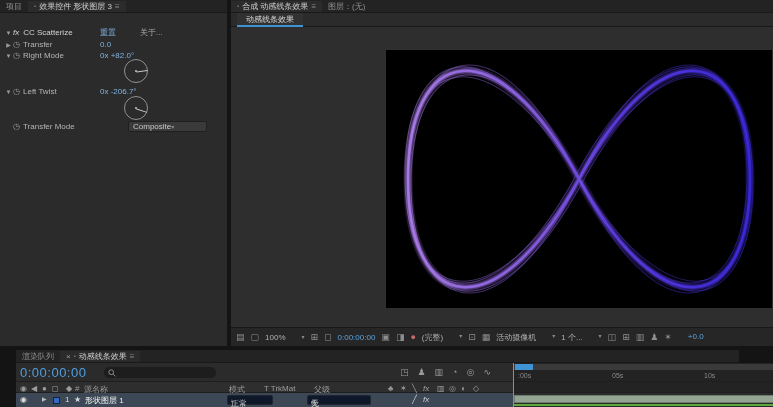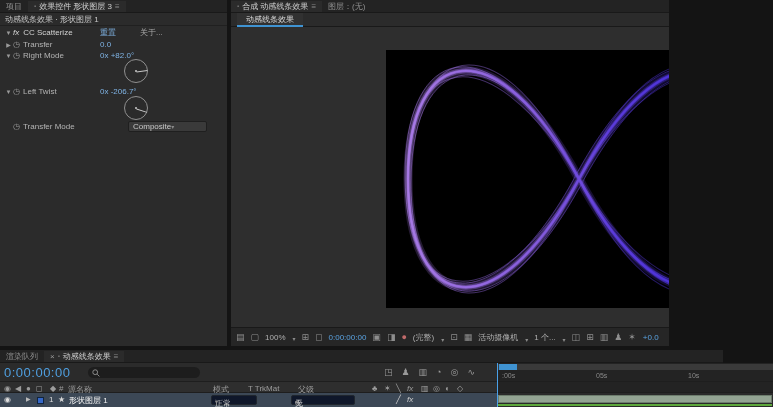--- a/index.html
+++ b/index.html
@@ -26,32 +26,32 @@
 .lnk{position:absolute;color:#7fb3e4}
 .lnk2{position:absolute;color:#a8a8a8}
 .dial{position:absolute;width:24px;height:24px;border:1px solid #909090;border-radius:50%}
 .needle{position:absolute;left:50%;top:1px;width:1px;height:11px;background:#c8c8c8;transform-origin:50% 100%;margin-left:-.5px}
 .n82{transform:rotate(82deg)}
 .n252{transform:rotate(-252deg)}
 .cdot{position:absolute;left:50%;top:50%;width:2px;height:2px;margin:-1px;background:#c8c8c8;border-radius:50%}
 .dd{position:absolute;left:128px;top:0;width:79px;height:11px;background:#3a3a3a;border:1px solid #1f1f1f;border-radius:2px;display:flex;align-items:center;padding:0 4px;color:#c8c8c8}
 .cv{font-size:6px;color:#8a8a8a}
 
-#vw{left:231px;top:0;width:438px;height:346px}
+#vw{left:231px;top:0;width:542px;height:346px}
 .ctabstrip{position:absolute;top:13px;left:0;right:0;height:14px;background:#2b2b2b;border-bottom:1px solid #191919}
 .ctab{position:absolute;left:6px;top:0;height:14px;display:flex;align-items:center;padding:0 9px;color:#dcdcdc;background:#313131;border-bottom:2px solid #3f93d2}
 .varea{position:absolute;top:27px;left:0;right:0;bottom:19px;background:#2e2e2e;overflow:hidden}
 .canvas{position:absolute;left:155px;top:23px;width:386px;height:258px;background:#000}
 .vtb{position:absolute;left:0;right:0;bottom:0;height:19px;background:#262626;border-top:1px solid #191919;display:flex;align-items:center;gap:6px;padding:0 5px;color:#b0b0b0;white-space:nowrap;overflow:hidden}
 .ic{color:#8e8e8e;font-size:9px}
 .icr{color:#c06a6a;font-size:9px}
 .tcb{color:#5aa2e0}
-.sel{display:flex;align-items:flex-end;gap:7px}
-
-#tl{left:0;top:348px;width:723px;height:59px;border-top:2px solid #141414;background:#2b2b2b}
+.sel{display:flex;align-items:flex-start;gap:16px}
+
+#tl{left:16px;top:348px;width:723px;height:59px;border-top:2px solid #141414;background:#2b2b2b}
 .tl-tc{position:absolute;left:4px;top:15px;font-size:13px;color:#4f9fe0;letter-spacing:.5px}
 .search{position:absolute;left:88px;top:17px;width:112px;height:11px;background:#1d1d1d;border-radius:6px;display:flex;align-items:center;gap:3px;padding:0 4px}
 .tl-icons{position:absolute;left:384px;top:17px;display:flex;gap:9px;color:#9a9a9a;font-size:9px}
 .ruler{position:absolute;left:497px;top:13px;width:276px;height:18px;background:#232323;border-left:1px solid #191919;color:#8a8a8a;font-size:7px}
 .wabar{position:absolute;left:0;top:1px;right:0;height:6px;background:#3a3a3a}
 .wa{position:absolute;left:1px;top:1px;width:18px;height:6px;background:#3f93d2}
 .lab{position:absolute;top:9px}
 .hdr{position:absolute;left:0;top:31px;width:497px;height:12px;background:#2e2e2e;border-top:1px solid #1e1e1e;border-bottom:1px solid #1e1e1e;color:#9c9c9c}
 .hdr span,.lyr span{position:absolute;top:2px}
 .hdrtrack{position:absolute;left:497px;top:31px;width:276px;height:12px;background:#232323;border-top:1px solid #1e1e1e;border-bottom:1px solid #1e1e1e}
@@ -71,23 +71,20 @@
   <div class="panel" id="ec">
     <div class="tabs">
       <div class="tab">
         <span>项目</span>
       </div>
       <div class="tab active">
         <span class="grip">▪</span>
         <span>效果控件 形状图层 3</span>
         <span class="menu">≡</span>
       </div>
-    </div>
-    <div class="ec-bc">
-      <span>动感线条效果 · 形状图层 1</span>
     </div>
 
     <div class="row r1">
       <span class="twirl">▼</span>
       <span class="fxb">fx</span>
       <span class="ename">CC Scatterize</span>
       <span class="lnk" style="left:100px">重置</span>
       <span class="lnk2" style="left:140px">关于...</span>
     </div>
 

